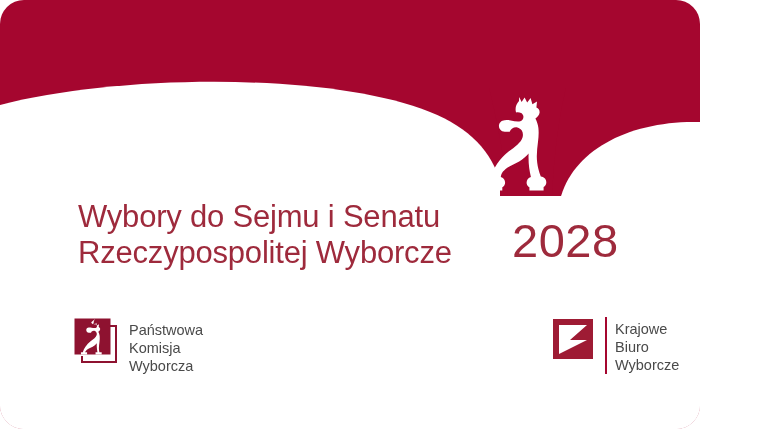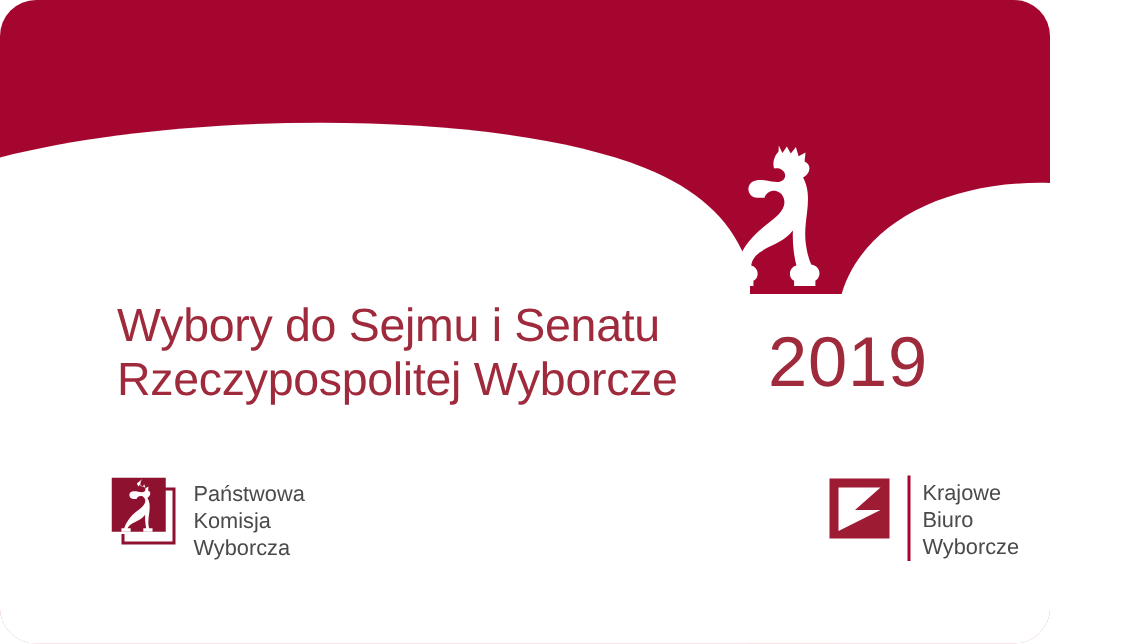--- a/index.html
+++ b/index.html
@@ -170,21 +170,21 @@
                C 517.0,103.6 517.9,102.2 519.0,101.0
                Z"></path>
     </g>
   </svg>
 
   <div class="title-block">
     <div class="title-line">Wybory do Sejmu i Senatu</div>
     <div class="title-line">Rzeczypospolitej Wyborcze</div>
   </div>
 
-  <div class="year">2019</div>
+  <div class="year">2028</div>
 
   <div class="logo" id="logo-kbw">
     <svg class="logo-mark" viewBox="0 0 46 50" xmlns="http://www.w3.org/2000/svg" aria-hidden="true">
       <rect x="1" y="2" width="40" height="40" fill="#9E1B34"></rect>
       <path d="M 7,8 L 35,8 L 18,23 L 35,23 L 7,37 Z" fill="#FFFFFF"></path>
     </svg>
     <div class="logo-text">
       <div>Krajowe</div>
       <div>Biuro</div>
       <div>Wyborcze</div>

